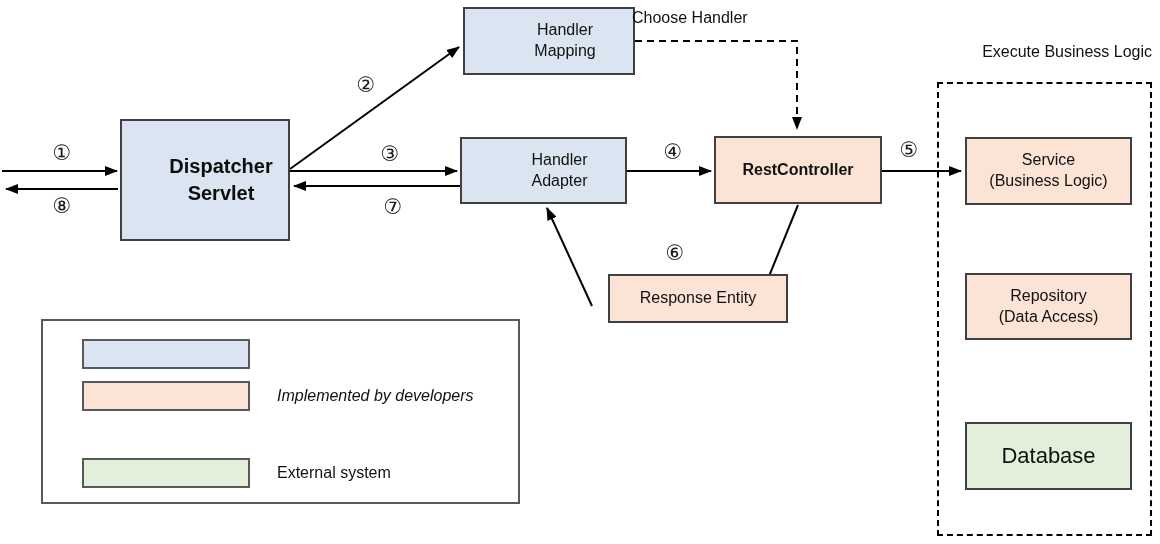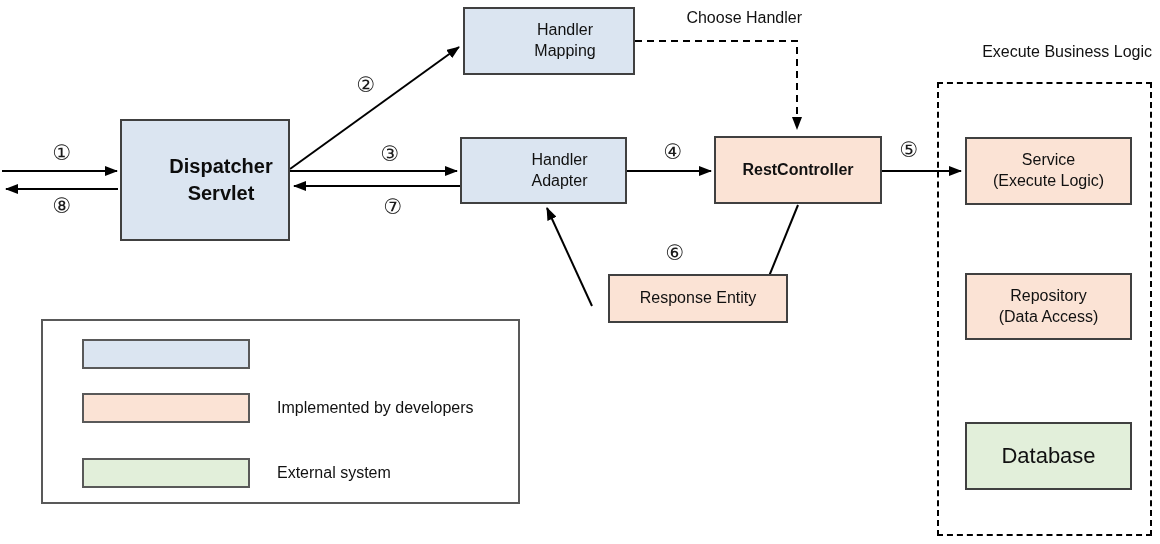--- a/index.html
+++ b/index.html
@@ -28,21 +28,21 @@
   .service    { left:965px; top:137px; width:167px; height:68px; }
   .repository { left:965px; top:273px; width:167px; height:67px; }
   .database   { left:965px; top:422px; width:167px; height:68px; font-size:22px; }
 
   .dashed-container {
     position:absolute; z-index:1; box-sizing:border-box;
     left:937px; top:82px; width:215px; height:454px;
     border:2px dashed #000; background:transparent;
   }
   .annotation { position:absolute; z-index:3; font-size:16px; color:#111; }
-  .choose-handler { left:666px; top:9px; width:136px; text-align:right; }
+  .choose-handler { left:632px; top:9px; width:136px; text-align:left; }
   .exec-logic     { left:937px; top:43px; width:215px; text-align:right; }
 
   .step {
     position:absolute; z-index:3; font-size:21px; color:#1a1a1a;
     font-family:"DejaVu Sans",sans-serif;
     transform:translate(-50%,-50%); line-height:1;
   }
   .s1 { left:62px;  top:153px; } .s2 { left:366px; top:85px;  }
   .s3 { left:390px; top:154px; } .s4 { left:673px; top:152px; }
   .s5 { left:909px; top:150px; } .s6 { left:675px; top:253px; }
@@ -55,21 +55,21 @@
   }
   .legend-row { position:absolute; left:0; width:100%; height:30px; }
   .legend-row .swatch {
     position:absolute; left:39px; top:0; width:168px; height:30px;
     box-sizing:border-box; border:2px solid #595959;
   }
   .legend-row .legend-label {
     position:absolute; left:234px; top:50%; transform:translateY(-50%);
     font-size:16px; color:#111; white-space:nowrap;
   }
-  .lr1 { top:18px; } .lr2 { top:72px; } .lr3 { top:137px; }
+  .lr1 { top:18px; } .lr2 { top:60px;font-style:italic; } .lr3 { top:137px; }
 </style>
 </head>
 <body>
 
 <div class="canvas">
 
   <svg class="layer" viewBox="0 0 1160 544" xmlns="http://www.w3.org/2000/svg">
     <defs>
       <marker id="ah" markerUnits="userSpaceOnUse" markerWidth="14" markerHeight="10" refX="12" refY="5" orient="auto">
         <path d="M0,0 L13,5 L0,10 z" fill="#000"></path>
@@ -107,21 +107,21 @@
   <div class="box peach restctrl">
     <span>RestController</span>
   </div>
 
   <div class="box peach respentity">
     <span>Response Entity</span>
   </div>
 
   <div class="box peach service">
     <span>Service</span>
-    <span>(Execute Logic)</span>
+    <span>(Business Logic)</span>
   </div>
 
   <div class="box peach repository">
     <span>Repository</span>
     <span>(Data Access)</span>
   </div>
 
   <div class="box green database">
     <span>Database</span>
   </div>

